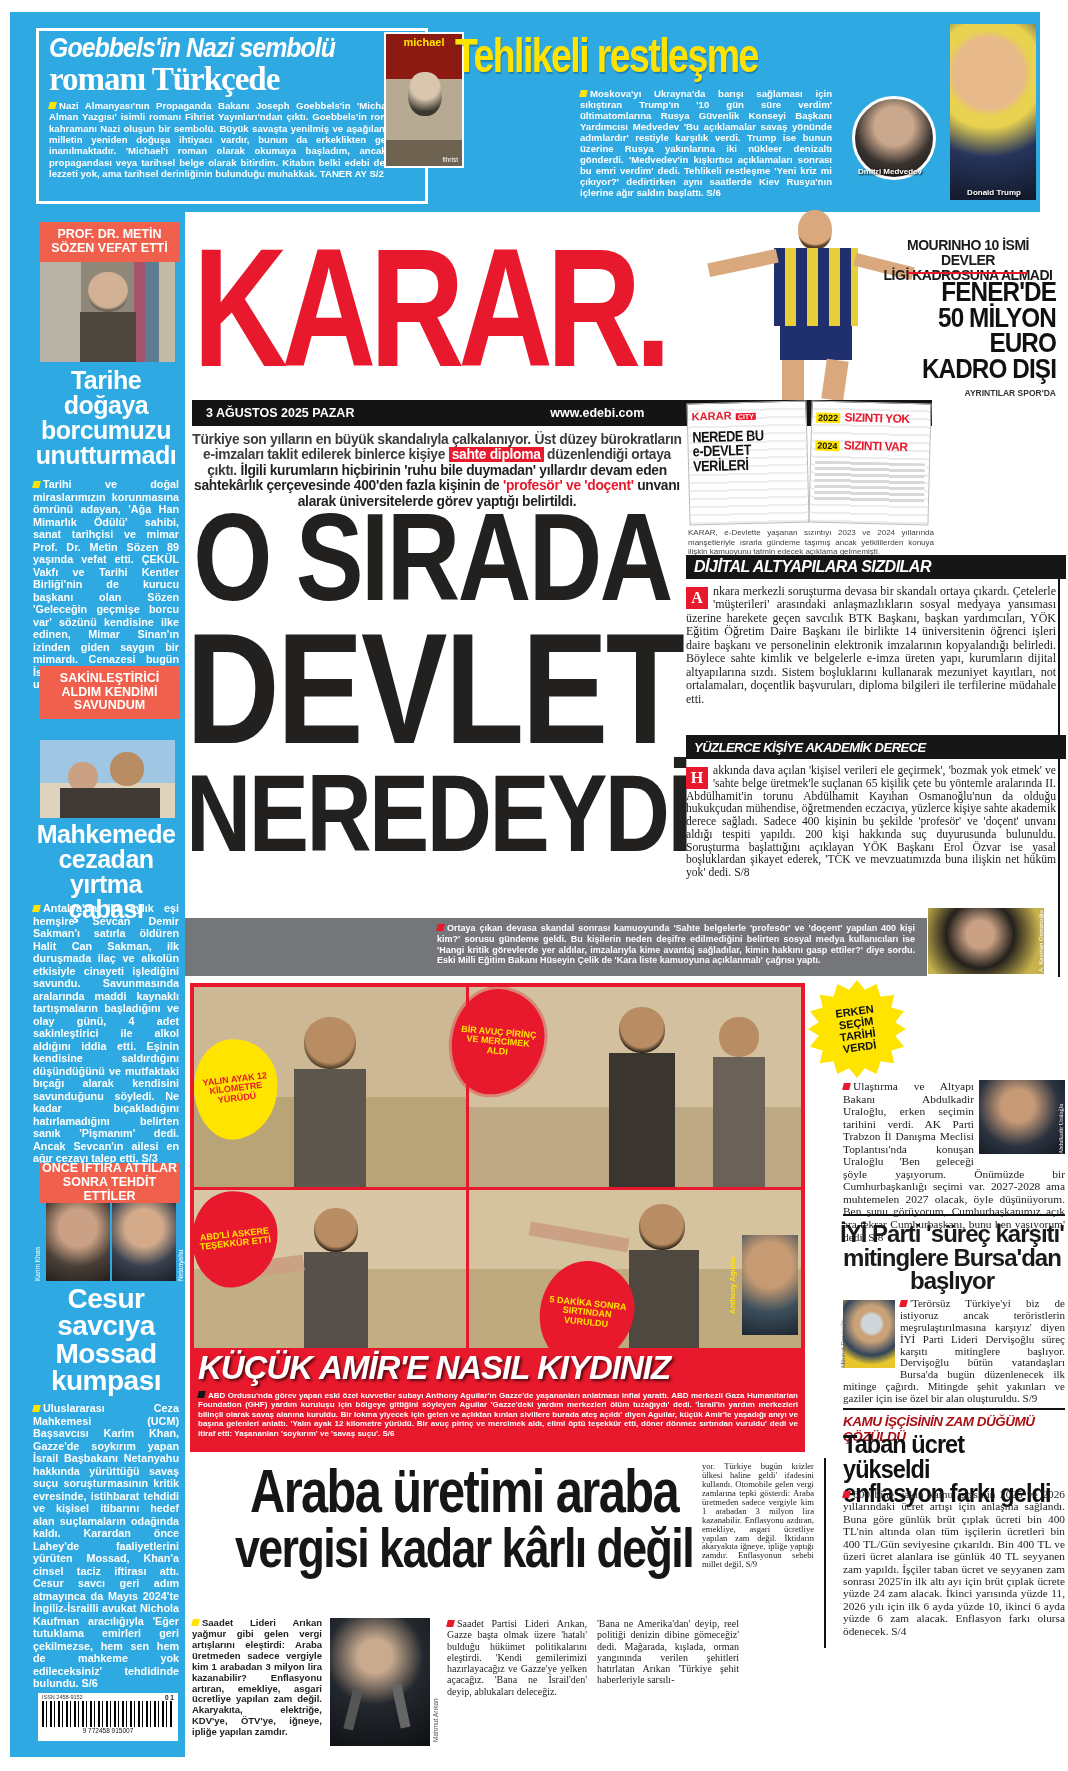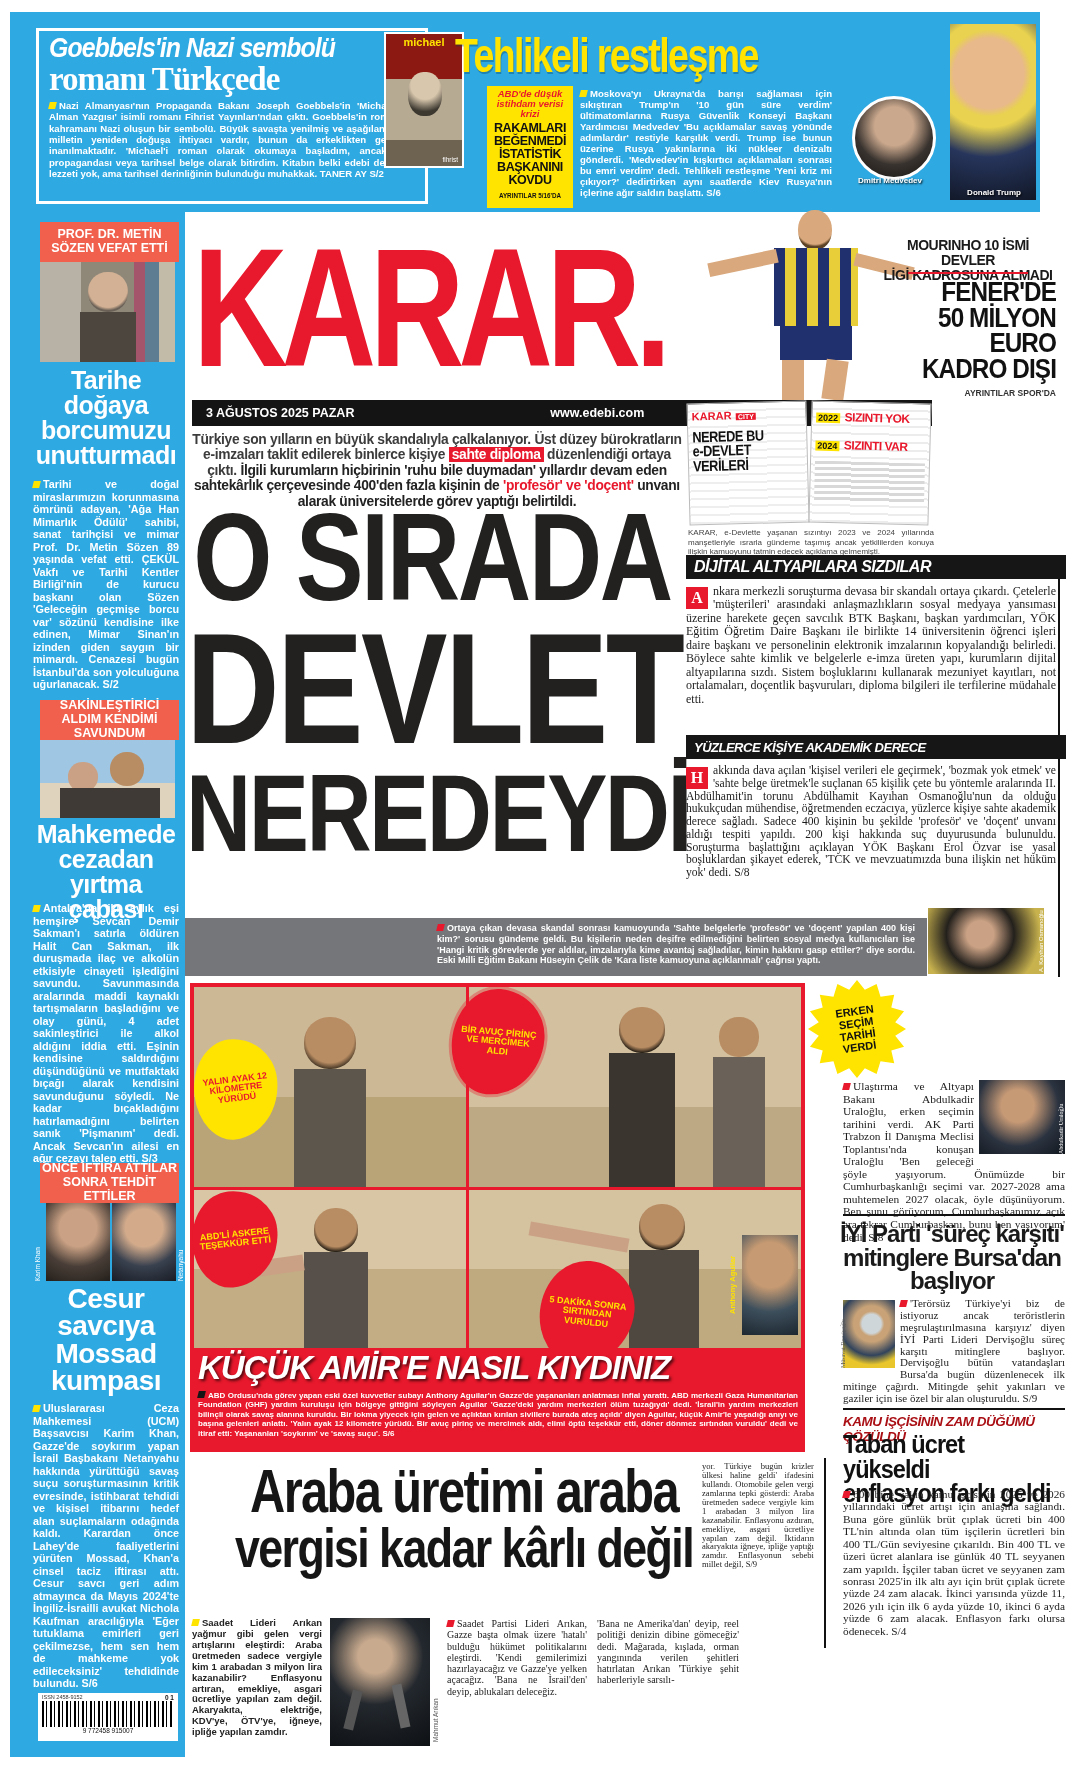--- a/index.html
+++ b/index.html
@@ -31,28 +31,23 @@
     <div class="ser" style="color:#fff;font-weight:700;font-size:33px;line-height:1;margin-top:1px;letter-spacing:-1px">romanı Türkçede</div>
     <div class="j" style="color:#fff;font-weight:700;font-size:9.6px;line-height:1.18;margin-top:4px;width:100%"><span class="mk y"></span><span>Nazi Almanyası'nın Propaganda Bakanı Joseph Goebbels'in 'Michael, Bir Alman Yazgısı' isimli romanı Fihrist Yayınları'ndan çıktı. Goebbels'in romanının kahramanı Nazi oluşun bir sembolü. Büyük savaşta yenilmiş ve aşağılanmış bir milletin yeniden doğuşa ihtiyacı vardır, bunun da erkeklikten geçtiğine inanılmaktadır. 'Michael'i roman olarak okumaya başladım, ancak parti propagandası veya tarihsel belge olarak bitirdim. Kitabın belki edebi değeri ve lezzeti yok, ama tarihsel derinliğinin bulunduğu muhakkak. TANER AY S/2</span></div>
   </div>
   <div class="ab" style="left:384px;top:32px;width:80px;height:136px;background:linear-gradient(180deg,#8d1a12 0 34%,#b7aa92 34% 80%,#6e6250 80% 100%);border:2px solid #fff;box-sizing:border-box;text-align:center">
     <div style="color:#ffe400;font-weight:700;font-size:11px;margin-top:2px">michael</div>
     <div class="ab" style="left:22px;top:38px;width:34px;height:44px;background:radial-gradient(circle at 50% 30%,#d8c7ad 0 40%,#3c3830 75%);border-radius:45%"></div>
     <div class="ab" style="right:4px;bottom:3px;color:#fff;font-size:6.5px">fihrist</div>
   </div>
 
   <div class="ab" style="left:455px;top:28px;width:470px;color:#ffe400;font-weight:700;font-size:48px;letter-spacing:-2px;transform:scaleX(.78);transform-origin:0 0;text-shadow:1px 2px 0 rgba(0,60,90,.35)">Tehlikeli restleşme</div>
-  <div class="ab" style="left:487px;top:86px;width:86px;height:122px;background:#ffe400;text-align:center;padding:3px 3px;box-sizing:border-box">
-    <div style="color:#e8192c;font-style:italic;font-weight:700;font-size:9.5px;line-height:1.05">ABD'de düşük istihdam verisi krizi</div>
-    <div style="color:#111;font-weight:700;font-size:12.5px;line-height:1.05;margin-top:3px;letter-spacing:-.4px">RAKAMLARI BEĞENMEDİ İSTATİSTİK BAŞKANINI KOVDU</div>
-    <div style="color:#111;font-weight:700;font-size:6.3px;margin-top:4px">AYRINTILAR 5/16'DA</div>
-  </div>
   <div class="ab j" style="left:580px;top:88px;width:252px;color:#fff;font-weight:700;font-size:9.6px;line-height:1.15"><span class="mk y"></span><span>Moskova'yı Ukrayna'da barışı sağlaması için sıkıştıran Trump'ın '10 gün süre verdim' ültimatomlarına Rusya Güvenlik Konseyi Başkanı Yardımcısı Medvedev 'Bu açıklamalar savaş yönünde adımlardır' restiyle karşılık verdi. Trump ise bunun üzerine Rusya yakınlarına iki nükleer denizaltı gönderdi. 'Medvedev'in kışkırtıcı açıklamaları sonrası bu emri verdim' dedi. Tehlikeli restleşme 'Yeni kriz mi çıkıyor?' dedirtirken aynı saatlerde Kiev Rusya'nın içlerine ağır saldırı başlattı. S/6</span></div>
   <div class="ab" style="left:852px;top:96px;width:78px;height:78px;border-radius:50%;border:3px solid #fff;background:radial-gradient(circle at 50% 35%,#caa88d 0 30%,#39332f 60%,#14120f)"></div>
-  <div class="ab ctr" style="left:840px;top:177px;width:100px;color:#fff;font-weight:700;font-size:8px;line-height:1.05;text-shadow:1px 1px 2px #000">Dmitri Medvedev</div>
+  <div class="ab ctr" style="left:840px;top:168px;width:100px;color:#fff;font-weight:700;font-size:8px;line-height:1.05;text-shadow:1px 1px 2px #000">Dmitri Medvedev</div>
   <div class="ab" style="left:950px;top:24px;width:86px;height:176px;background:radial-gradient(circle at 45% 28%,#e8b98a 0 26%,#e8d24f 32% 40%,#27355c 62%,#101726)"></div>
   <div class="ab ctr" style="left:944px;top:188px;width:100px;color:#fff;font-weight:700;font-size:8px;text-shadow:1px 1px 2px #000">Donald Trump</div>
 
   <div class="ab" style="left:193px;top:222px;width:660px;font-weight:700;font-size:168px;line-height:172px;color:#e8192c;letter-spacing:-8px;transform:scaleX(.78);transform-origin:0 0">KARAR.</div>
 
   <div class="ab" style="left:700px;top:208px;width:228px;height:192px">
     <div class="ab" style="left:98px;top:2px;width:34px;height:40px;border-radius:48%;background:radial-gradient(circle at 50% 40%,#d9a87c 0 62%,#5d4326 70%)"></div>
     <div class="ab" style="left:74px;top:40px;width:84px;height:78px;background:repeating-linear-gradient(90deg,#20306e 0 11px,#e8cf3a 11px 22px)"></div>
     <div class="ab" style="left:8px;top:48px;width:70px;height:14px;background:#d9a87c;transform:rotate(-12deg)"></div>
     <div class="ab" style="left:154px;top:52px;width:60px;height:13px;background:#d9a87c;transform:rotate(14deg)"></div>
@@ -203,21 +198,21 @@
   <div class="ab j ser" style="left:597px;top:1618px;width:142px;color:#1c1c1c;font-size:10px;line-height:1.13">'Bana ne Amerika'dan' deyip, reel politiği denizin dibine gömeceğiz' dedi. Mağarada, kışlada, orman yangınında verilen şehitleri hatırlatan Arıkan 'Türkiye şehit haberleriyle sarsılı-</div>
 
   <div class="kick ab" style="left:40px;top:222px;width:135px;height:40px;font-size:12.5px;padding:0 2px">PROF. DR. METİN SÖZEN VEFAT ETTİ</div>
   <div class="ab" style="left:40px;top:262px;width:135px;height:100px;background:linear-gradient(90deg,#b8b2a6 0 30%,#8f8878 30% 70%,#a5556b 70% 78%,#5e7d92 78% 88%,#c2bba8 88%);">
     <div class="ab" style="left:48px;top:10px;width:40px;height:40px;border-radius:48%;background:radial-gradient(circle at 50% 40%,#d3b194 0 62%,#6b6157 72%)"></div>
     <div class="ab" style="left:40px;top:50px;width:56px;height:50px;background:#4c463e"></div>
   </div>
   <div class="ab ctr" style="left:30px;top:368px;width:152px;color:#fff;font-weight:700;font-size:25px;line-height:1;letter-spacing:-.5px">Tarihe doğaya borcumuzu unutturmadı</div>
   <div class="ab j" style="left:33px;top:478px;width:146px;color:#fff;font-weight:700;font-size:10.8px;line-height:1.16"><span class="mk y"></span><span>Tarihi ve doğal miraslarımızın korunmasına ömrünü adayan, 'Ağa Han Mimarlık Ödülü' sahibi, sanat tarihçisi ve mimar Prof. Dr. Metin Sözen 89 yaşında vefat etti. ÇEKÜL Vakfı ve Tarihi Kentler Birliği'nin de kurucu başkanı olan Sözen 'Geleceğin geçmişe borcu var' sözünü kendisine ilke edinen, Mimar Sinan'ın izinden giden saygın bir mimardı. Cenazesi bugün İstanbul'da son yolculuğuna uğurlanacak. S/2</span></div>
 
-  <div class="kick ab" style="left:40px;top:700px;width:135px;height:40px;font-size:12.5px;padding:0 2px">SAKİNLEŞTİRİCİ ALDIM KENDİMİ SAVUNDUM</div>
+  <div class="kick ab" style="left:40px;top:666px;width:135px;height:53px;font-size:12.5px;padding:0 2px">SAKİNLEŞTİRİCİ ALDIM KENDİMİ SAVUNDUM</div>
   <div class="ab" style="left:40px;top:740px;width:135px;height:78px;background:linear-gradient(180deg,#9fc6e2 0 55%,#e0d3bd 55%);">
     <div class="ab" style="left:28px;top:22px;width:30px;height:30px;border-radius:48%;background:#caa184"></div>
     <div class="ab" style="left:70px;top:12px;width:34px;height:34px;border-radius:48%;background:#b98d63"></div>
     <div class="ab" style="left:20px;top:48px;width:100px;height:30px;background:#3f3a36"></div>
   </div>
   <div class="ab ctr" style="left:30px;top:822px;width:152px;color:#fff;font-weight:700;font-size:25px;line-height:1;letter-spacing:-.5px">Mahkemede cezadan yırtma çabası</div>
   <div class="ab j" style="left:33px;top:902px;width:146px;color:#fff;font-weight:700;font-size:10.8px;line-height:1.16"><span class="mk y"></span><span>Antalya'da iki aylık eşi hemşire Sevcan Demir Sakman'ı satırla öldüren Halit Can Sakman, ilk duruşmada ilaç ve alkolün etkisiyle cinayeti işlediğini savundu. Savunmasında aralarında maddi kaynaklı tartışmaların başladığını ve olay günü, 4 adet sakinleştirici ile alkol aldığını iddia etti. Eşinin kendisine saldırdığını düşündüğünü ve mutfaktaki bıçağı alarak kendisini savunduğunu söyledi. Ne kadar bıçakladığını hatırlamadığını belirten sanık 'Pişmanım' dedi. Ancak Sevcan'ın ailesi en ağır cezayı talep etti. S/3</span></div>
 
   <div class="kick ab" style="left:40px;top:1163px;width:135px;height:40px;font-size:12.5px;padding:0 2px">ÖNCE İFTİRA ATTILAR SONRA TEHDİT ETTİLER</div>
   <div class="ab" style="left:46px;top:1203px;width:64px;height:78px;background:radial-gradient(circle at 50% 32%,#caa184 0 30%,#4a3f38 62%,#241f1b)"></div>

